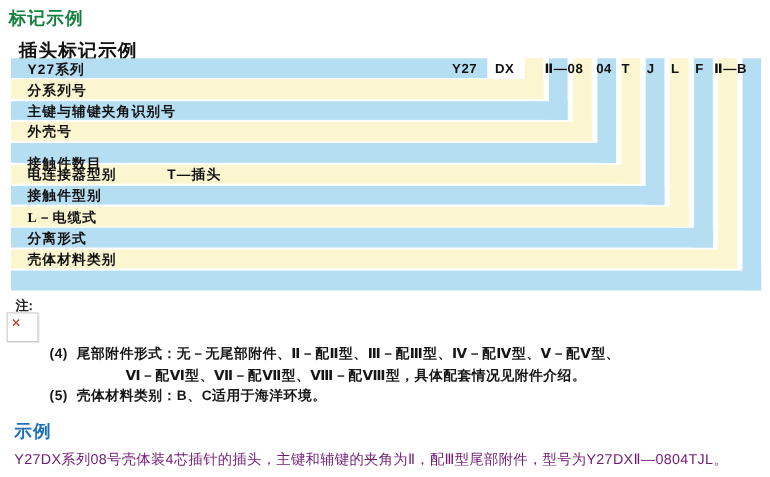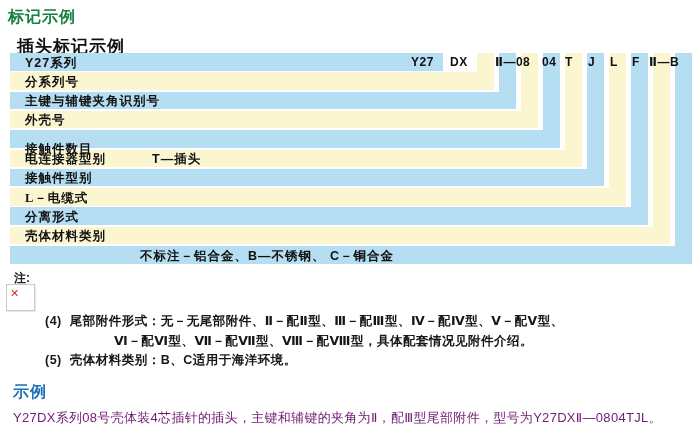--- a/index.html
+++ b/index.html
@@ -59,21 +59,20 @@
     <div class="bar" style="top: 188.1px; width: 616px; background: rgb(251, 246, 208);"></div>
     <span class="row-label" style="left: 25px; top: 189.6px; font-family: Liberation Serif, serif;">L－电缆式</span>
     <div class="arm" style="left: 631px; height: 171.9px; background: rgb(181, 222, 242);"></div>
     <div class="bar" style="top: 207.4px; width: 638px; background: rgb(181, 222, 242);"></div>
     <span class="row-label" style="left: 25px; top: 208.9px; text-align: right;">分离形式</span>
     <div class="arm" style="left: 653px; height: 191.2px; background: rgb(251, 246, 208);"></div>
     <div class="bar" style="top: 226.7px; width: 660px; background: rgb(251, 246, 208);"></div>
     <span class="row-label" style="left: 25px; top: 228.2px;">壳体材料类别</span>
     <div class="arm" style="left: 675px; height: 210.5px; background: rgb(181, 222, 242);"></div>
     <div class="bar" style="top: 246px; width: 682px; background: rgb(181, 222, 242);"></div>
-    <span class="row-sub" style="left: 140px; top: 247.5px;">不标注－铝合金、B—不锈钢、 C－铜合金</span>
     <span class="code-seg" style="left: 411px;">Y27</span>
     <span class="code-seg" style="left: 450px;">DX</span>
     <span class="code-seg" style="left: 495px;">Ⅱ—08</span>
     <span class="code-seg" style="left: 542px;">04</span>
     <span class="code-seg" style="left: 565px;">T</span>
     <span class="code-seg" style="left: 588px;">J</span>
     <span class="code-seg" style="left: 610px;">L</span>
     <span class="code-seg" style="left: 632px;">F</span>
     <span class="code-seg" style="left: 649px;">Ⅱ—B</span>
   </div>

